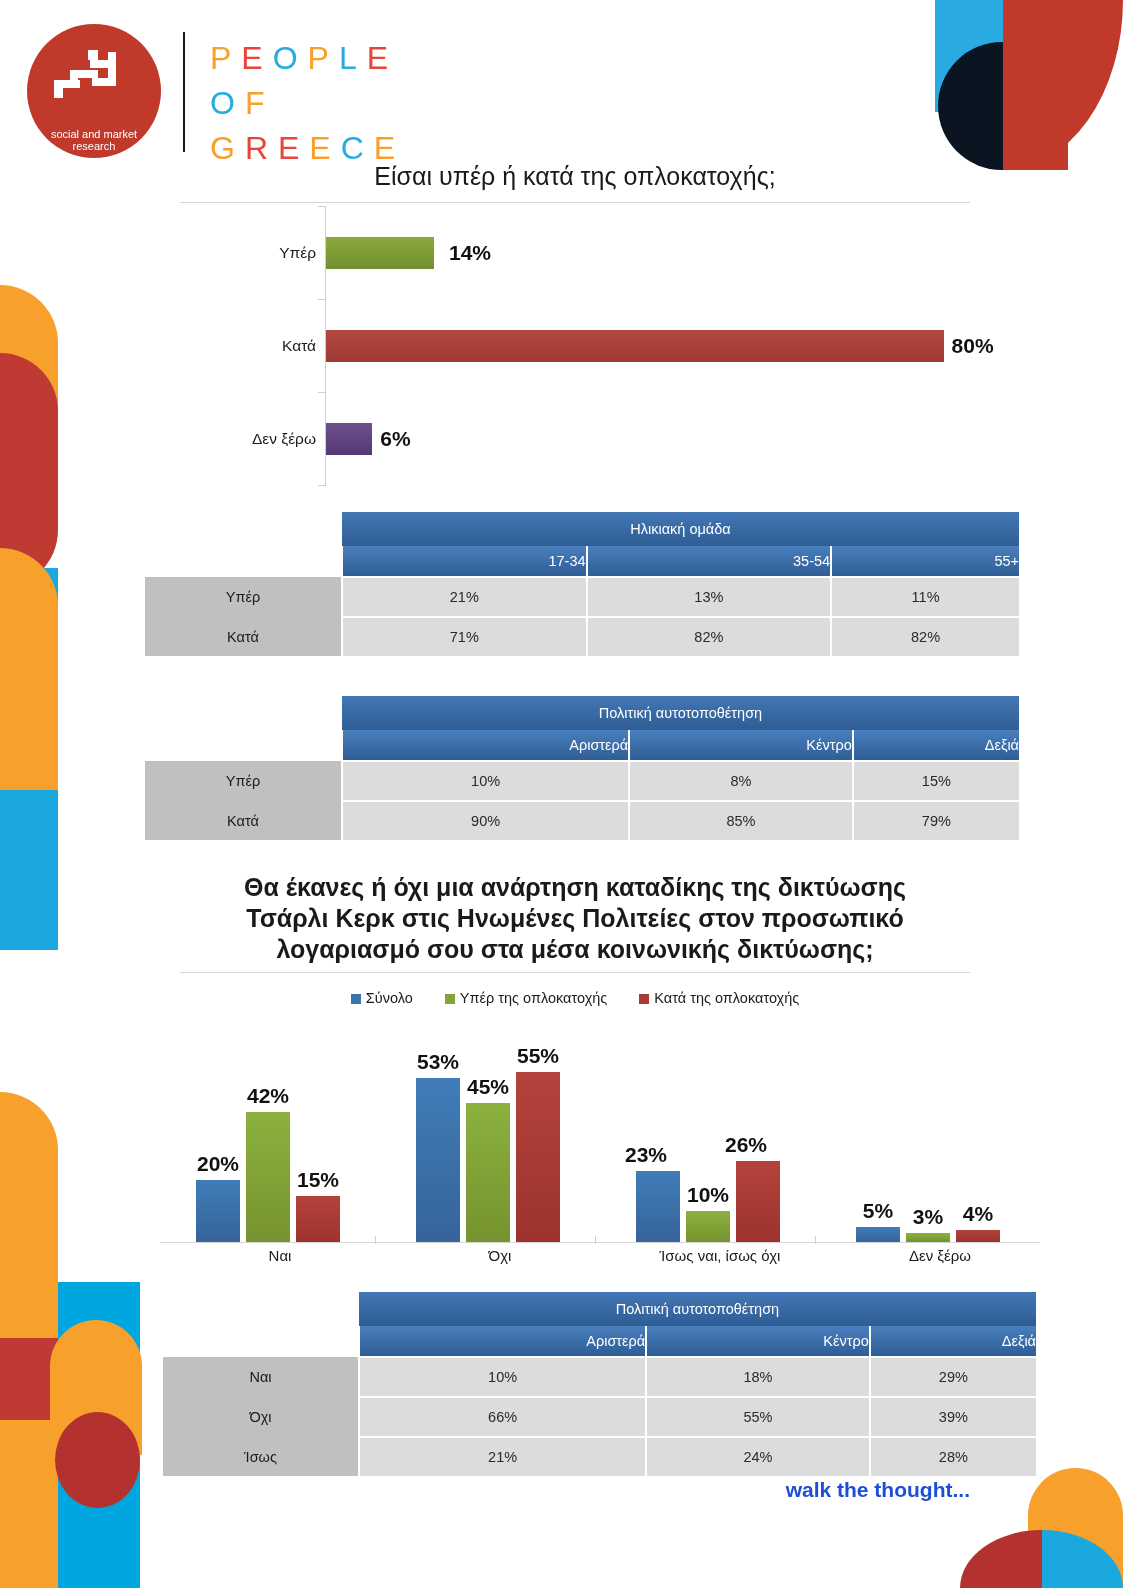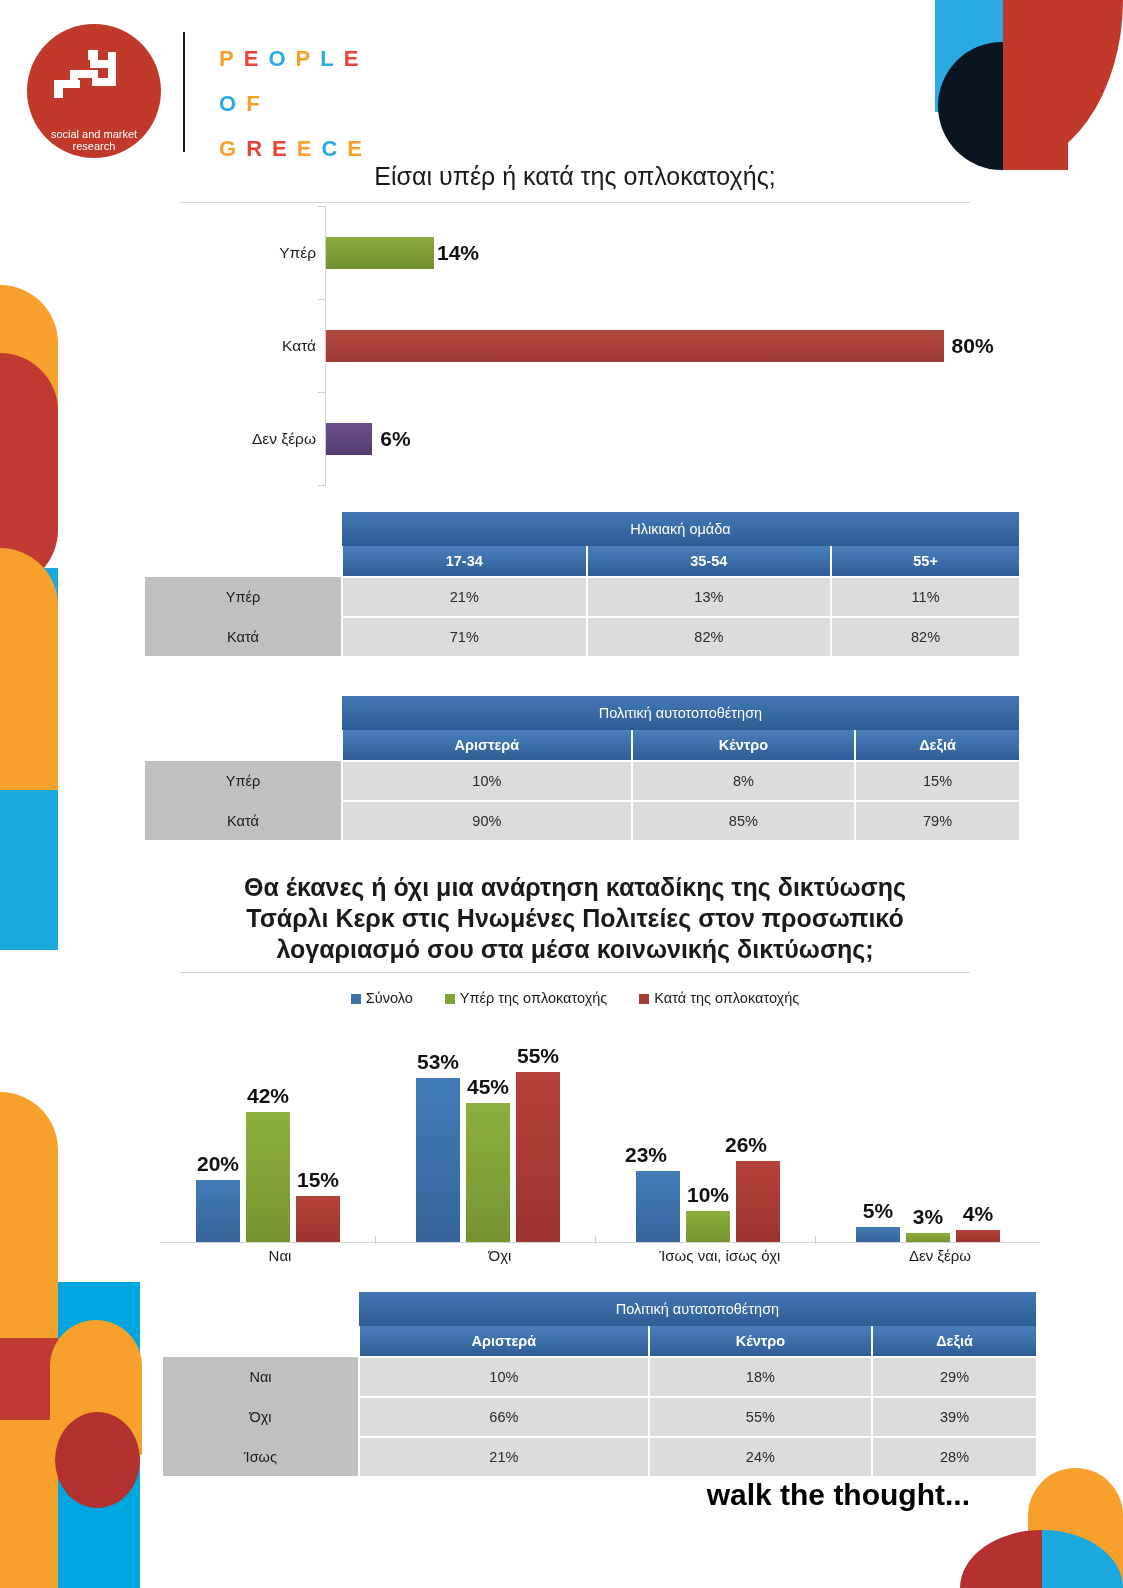--- a/index.html
+++ b/index.html
@@ -51,21 +51,21 @@
 
   
   .logo-circle{position:absolute;left:27px;top:24px;width:134px;height:134px;
                border-radius:50%;background:#C0392B;}
   .logo-mark{position:absolute;left:52px;top:48px;width:80px;height:60px;}
   .logo-caption{position:absolute;left:27px;top:128px;width:134px;text-align:center;
                 color:#fff;font-size:11px;line-height:12px;}
   .logo-divider{position:absolute;left:183px;top:32px;width:2px;height:120px;background:#1b1b1b;}
 
   .pog{position:absolute;left:210px;top:36px;width:270px;}
-  .pog-row{font-size:22px;font-weight:700;letter-spacing:10px;line-height:45px;margin-left:9px;}
+  .pog-row{font-size:32px;font-weight:400;letter-spacing:10px;line-height:45px;}
   .pog-row span{display:inline-block;}
 
   
   .sec-title{position:absolute;text-align:center;font-size:25px;color:#1a1a1a;}
   #chart1-title{left:180px;top:162px;width:790px;}
   .rule{position:absolute;height:1px;background:#d6d6d6;}
   #chart1-rule{left:180px;top:202px;width:790px;}
 
   #chart1{position:absolute;left:180px;top:206px;width:840px;height:280px;}
   .h-axis{position:absolute;left:145px;top:0;width:1px;height:280px;background:#d0d0d0;}
@@ -78,21 +78,21 @@
   .g-green{background:linear-gradient(to bottom,#8aab3c,#728f2f);}
   .g-red{background:linear-gradient(to bottom,#b34a41,#9e3a33);}
   .g-purple{background:linear-gradient(to bottom,#6d4f8e,#533a72);}
 
   
   .tbl{position:absolute;border-collapse:collapse;}
   .tbl td{font-size:14.5px;}
   .t-head{background:linear-gradient(to bottom,#4277b4,#2f5d95);color:#fff;
           text-align:center;font-size:16.5px;padding:9px 0;}
   .t-sub{background:linear-gradient(to bottom,#497fbd,#2f5d95);color:#fff;
-         text-align:center;font-weight:700;font-size:14.5px;padding:7px 0;
+         text-align:right;font-weight:400;font-size:14.5px;padding:7px 0;
          border-left:2px solid #fff;}
   .t-sub:first-child{border-left:none;}
   .t-rowlab{background:#c0c0c0;text-align:center;padding:11px 0;color:#1a1a1a;
             font-size:15px;width:195px;}
   .t-cell{background:#dcdcdc;text-align:center;padding:11px 0;color:#2a2a2a;
           border-left:2px solid #fff;border-top:2px solid #fff;}
   .t-blank{background:#fff;}
 
   
   #chart2-title{left:180px;top:872px;width:790px;font-weight:700;line-height:31px;}
@@ -108,21 +108,21 @@
   .cgroup{position:absolute;bottom:3px;height:222px;}
   .cbar{position:absolute;bottom:0;width:44px;}
   .cval{position:absolute;font-size:21px;font-weight:700;color:#111;
         white-space:nowrap;}
   .b-blue-g{background:linear-gradient(to bottom,#417cb8,#35649a);}
   .b-green-g{background:linear-gradient(to bottom,#8cb13f,#75932f);}
   .b-red-g{background:linear-gradient(to bottom,#b5423c,#9c332e);}
   .cat{position:absolute;top:1247px;font-size:15px;color:#1c1c1c;text-align:center;}
 
   .tagline{position:absolute;left:600px;top:1478px;width:370px;text-align:right;
-           color:#000000;font-size:30px;font-weight:700;}
+           color:#1d4ed8;font-size:21px;font-weight:700;}
 </style>
 </head>
 <body>
 
 <div class="deco tr-blue"></div>
 <div class="deco tr-red"></div>
 <div class="deco tr-navy"></div>
 <div class="deco tr-navy-mask"></div>
 
 <div class="deco l-orange1"></div>
@@ -179,21 +179,21 @@
 <div id="chart1">
   <div class="h-axis"></div>
   <div class="h-tick" style="top:0px"></div>
   <div class="h-tick" style="top:93px"></div>
   <div class="h-tick" style="top:186px"></div>
   <div class="h-tick" style="top:279px"></div>
 
   <div class="hrow" style="top:24px;width:840px">
     <div class="hlabel">Υπέρ</div>
     <div class="hbar g-green" id="c1b0" style="width: 108.08px;"></div>
-    <div class="hval" id="c1v0" style="left: 257px;">14%</div>
+    <div class="hval" id="c1v0" style="left: 269px;">14%</div>
   </div>
   <div class="hrow" style="top:117px;width:840px">
     <div class="hlabel">Κατά</div>
     <div class="hbar g-red" id="c1b1" style="width: 617.6px;"></div>
     <div class="hval" id="c1v1" style="left: 771.6px;">80%</div>
   </div>
   <div class="hrow" style="top:210px;width:840px">
     <div class="hlabel">Δεν ξέρω</div>
     <div class="hbar g-purple" id="c1b2" style="width: 46.32px;"></div>
     <div class="hval" id="c1v2" style="left: 200.32px;">6%</div>

